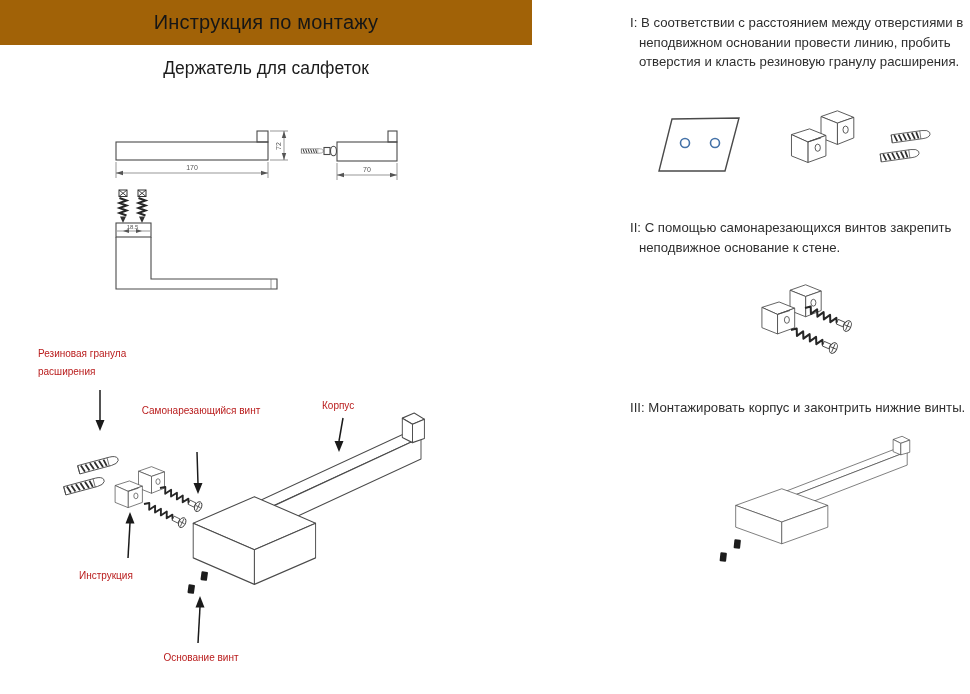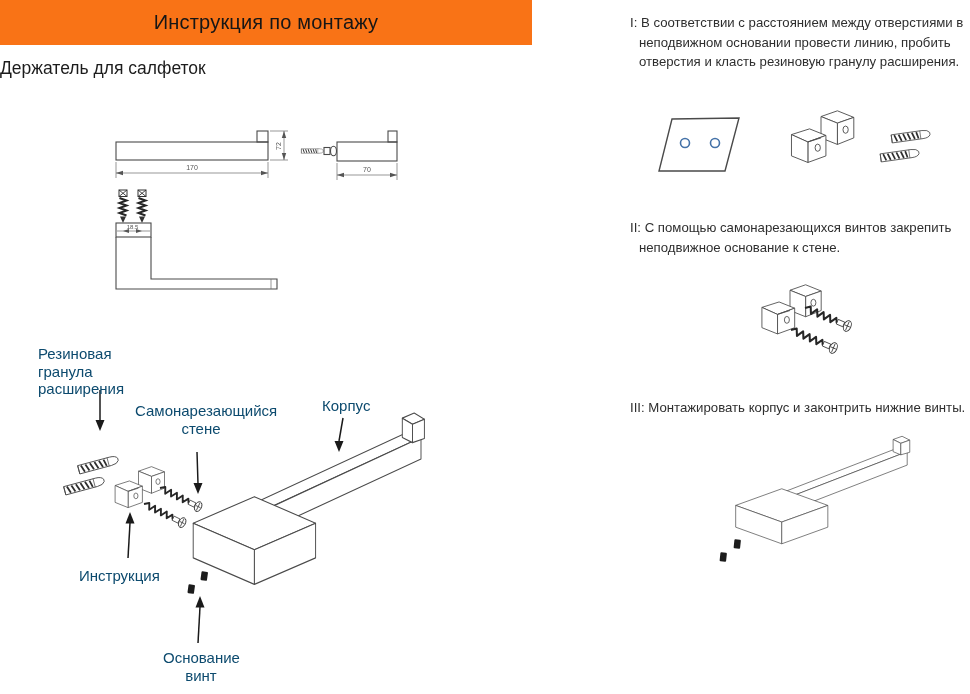--- a/index.html
+++ b/index.html
@@ -1,33 +1,33 @@
 <!DOCTYPE html>
 <html><head>
 <meta charset="utf-8">
 <style>
   html,body { margin:0; padding:0; background:#fff; }
   .page {
     position:relative; width:970px; height:694px; background:#ffffff;
     font-family:"Liberation Sans", sans-serif; overflow:hidden; color:#222;
   }
   .header-bar {
-    position:absolute; left:0; top:0; width:532px; height:45px; background:#f97316;
+    position:absolute; left:0; top:0; width:532px; height:45px; background:#a16207;
     display:flex; align-items:center; justify-content:center;
   }
   .header-bar span { font-size:20px; color:#161616; letter-spacing:.2px; }
   .subtitle {
-    position:absolute; left:0; top:58px; width:532px; text-align:left;
+    position:absolute; left:0; top:58px; width:532px; text-align:center;
     font-size:17.5px; color:#1c1c1c;
   }
   .step-text {
     position:absolute; font-size:13.2px; color:#2e2e2e; line-height:19.5px;
     padding-left:9px; text-indent:-9px;
   }
-  .plabel { position:absolute; font-size:15px; color:#0c4a6e; line-height:17.5px; }
+  .plabel { position:absolute; font-size:10px; color:#b91c1c; line-height:17.5px; }
   .center { text-align:center; }
   svg { position:absolute; overflow:visible; }
   .ln  { fill:#ffffff; stroke:#4a4a4a; stroke-width:1.1; }
   .nof { fill:none;    stroke:#4a4a4a; stroke-width:1.1; }
   .ext { stroke:#6a6a6a; stroke-width:0.7; fill:none; }
   .arr { fill:#555; stroke:none; }
   .dim { font-family:"Liberation Sans", sans-serif; font-size:7px; fill:#555; }
   .dimsm { font-family:"Liberation Sans", sans-serif; font-size:6px; fill:#555; }
   .bl-arrow { stroke:#1a1a1a; stroke-width:1.5; fill:none; }
   .bl-head  { fill:#1a1a1a; stroke:none; }
@@ -162,21 +162,21 @@
     <use href="#sym-anchor" transform="translate(58,92) rotate(-15) scale(0.78)"></use>
     <use href="#sym-anchor" transform="translate(44,113) rotate(-15) scale(0.78)"></use>
     <use href="#sym-base" transform="translate(86,88) scale(0.65)"></use>
     <use href="#sym-screw" transform="translate(140,110) rotate(26) scale(0.72)"></use>
     <use href="#sym-screw" transform="translate(124,126) rotate(26) scale(0.72)"></use>
     <use href="#sym-setscrew" transform="translate(184,198) rotate(8)"></use>
     <use href="#sym-setscrew" transform="translate(171,211) rotate(8)"></use>
   </svg>
 
   <div class="plabel" style="left:38px; top:345px; width:132px;">Резиновая гранула расширения</div>
-  <div class="plabel center" style="left:135px; top:402px; width:132px;">Самонарезающийся стене</div>
+  <div class="plabel center" style="left:135px; top:402px; width:132px;">Самонарезающийся винт</div>
   <div class="plabel" style="left:322px; top:397px;text-align:center;">Корпус</div>
   <div class="plabel" style="left:79px; top:567px;">Инструкция</div>
   <div class="plabel center" style="left:163px; top:649px; width:76px;">Основание винт</div>
 
   <div class="step-text" style="left:630px; top:13px; width:336px;">I: В соответствии с расстоянием между отверстиями в неподвижном основании провести линию, пробить отверстия и класть резиновую гранулу расширения.</div>
   <div class="step-text" style="left:630px; top:218px; width:336px;">II: С помощью самонарезающихся винтов закрепить неподвижное основание к стене.</div>
   <div class="step-text" style="left:630px; top:398px; width:340px;">III: Монтажировать корпус и законтрить нижние винты.</div>
 
   <svg style="left:648px; top:103px;" width="300" height="100" viewBox="0 0 300 100">
     <g>

